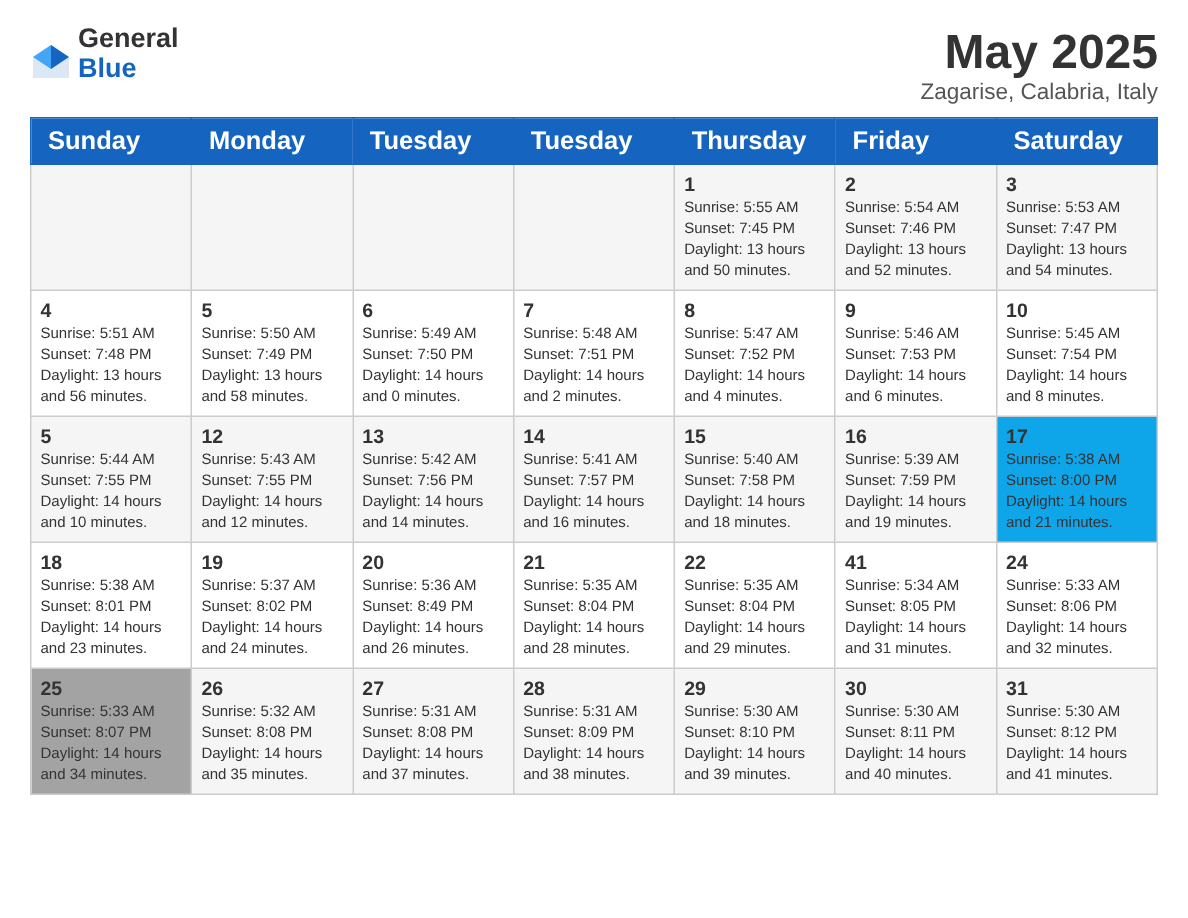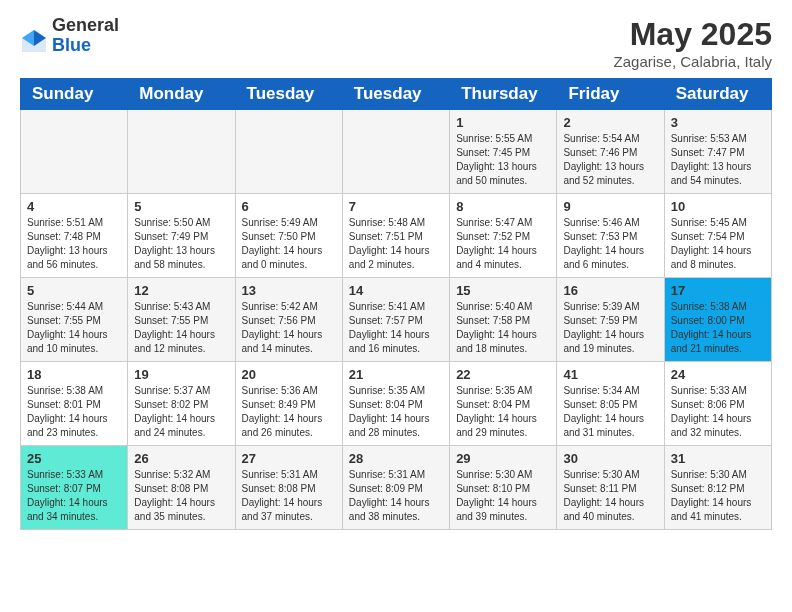--- a/index.html
+++ b/index.html
@@ -306,21 +306,21 @@
           </td>
           <td style="background-color: rgb(255, 255, 255);">
             <span class="day-num">24</span>
             <div class="day-info" style="white-space: pre-line;">Sunrise: 5:33 AM
 Sunset: 8:06 PM
 Daylight: 14 hours
 and 32 minutes.</div>
           </td>
         </tr>
         <tr>
-          <td style="background-color: #5eead4;">
+          <td style="background-color: #a3a3a3;">
             <span class="day-num">25</span>
             <div class="day-info" style="white-space: pre-line;">Sunrise: 5:33 AM
 Sunset: 8:07 PM
 Daylight: 14 hours
 and 34 minutes.</div>
           </td>
           <td style="background-color: rgb(245, 245, 245); margin-left: 11px;">
             <span class="day-num">26</span>
             <div class="day-info" style="white-space: pre-line;">Sunrise: 5:32 AM
 Sunset: 8:08 PM

